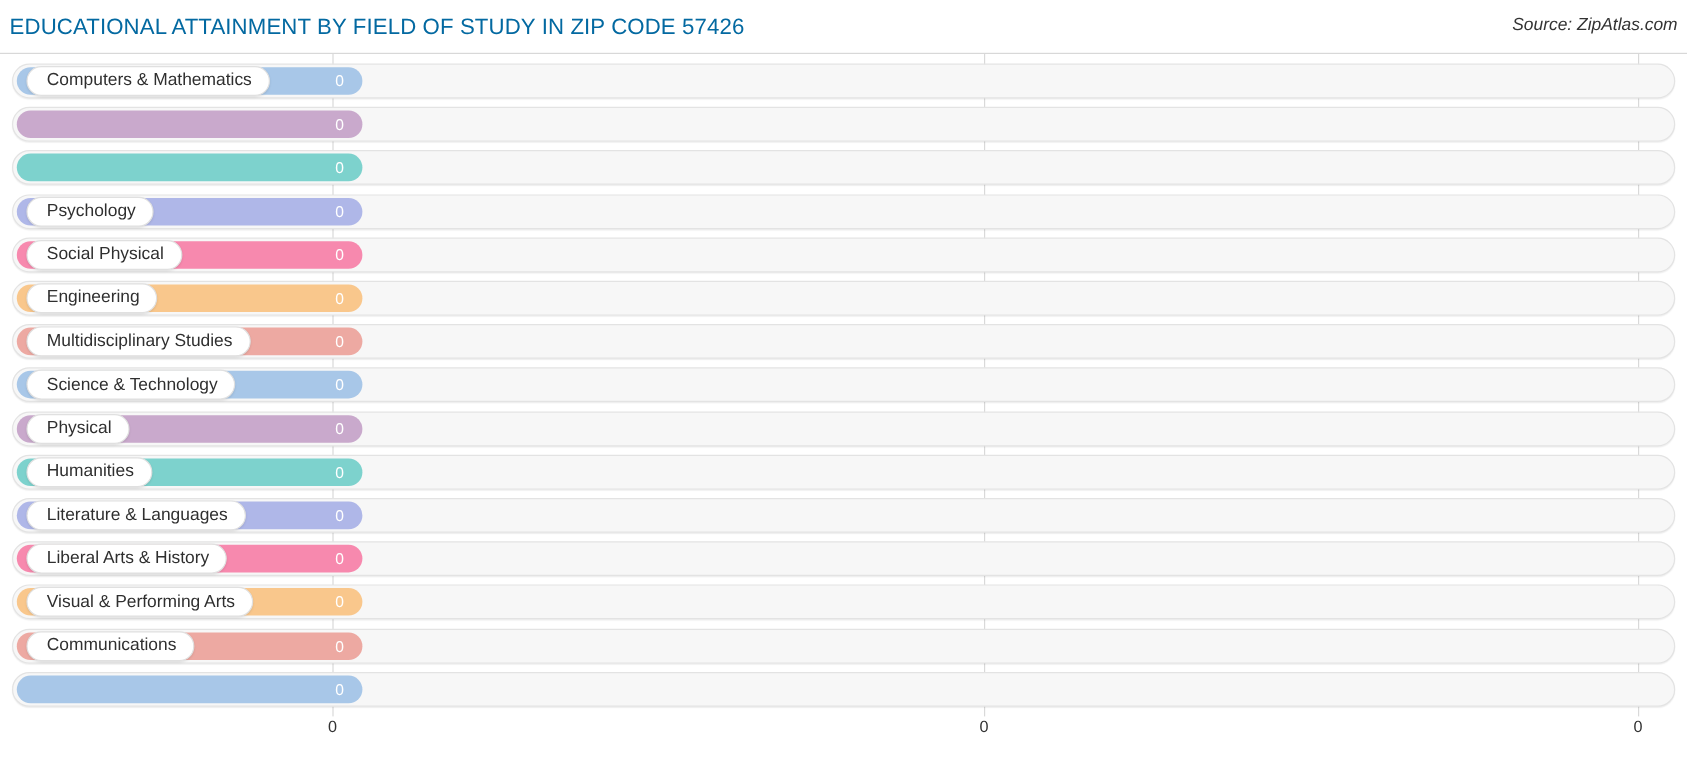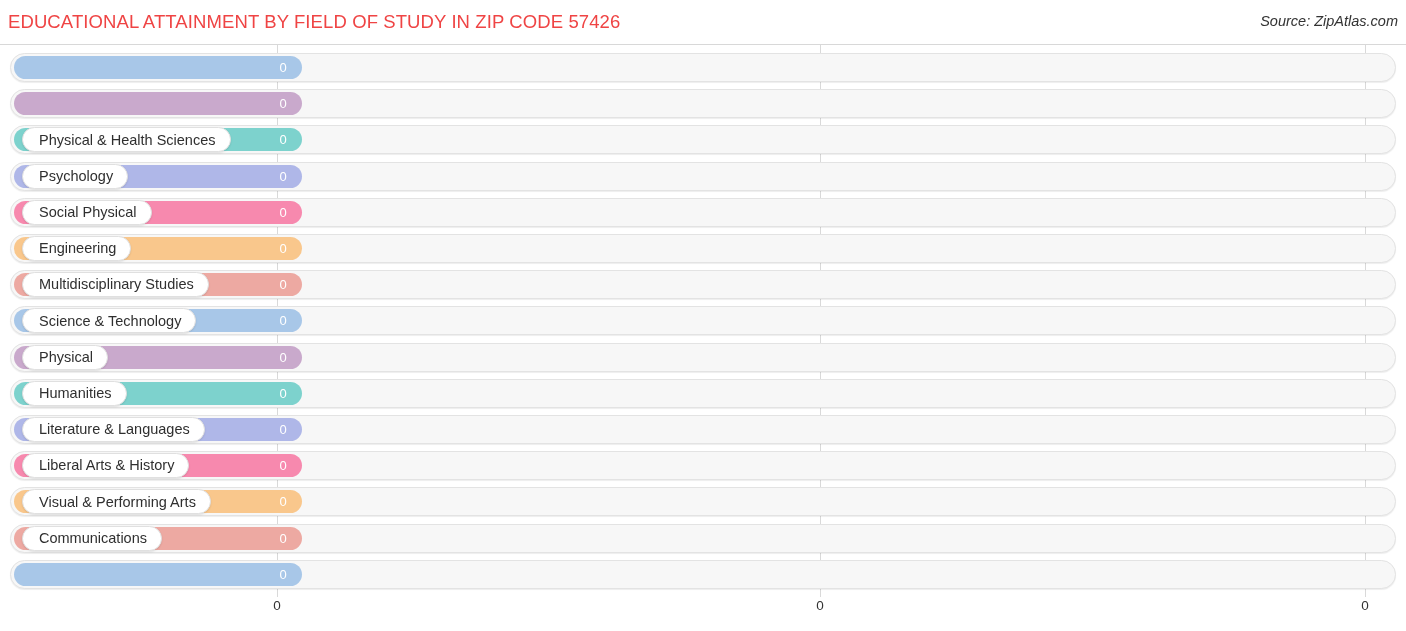--- a/index.html
+++ b/index.html
@@ -27,21 +27,21 @@
     left: 0; top: 0;
     width: 1406px;
     height: 45px;
   }
   .chart-title {
     position: absolute;
     left: 8px;
     top: 11px;
     font-size: 18.5px;
     letter-spacing: 0.1px;
-    color: #ef4444;
+    color: #0369a1;
     white-space: nowrap;
     font-weight: 400;
   }
   .source {
     position: absolute;
     right: 8px;
     top: 13px;
     font-size: 14.5px;
     font-style: italic;
     color: #333333;
@@ -181,34 +181,34 @@
         <div class="gridline" style="left: 277px;"></div>
         <div class="gridline" style="left: 820px;"></div>
         <div class="gridline" style="left: 1365px;"></div>
       </div>
     <div class="rows" id="rows">
         <div class="row" style="top: 8px;">
           <div class="track"></div>
           <div class="bar" style="width: 288px; background: rgb(168, 199, 232);">
             <div class="bar-value" style="left: 258px;">0</div>
           </div>
+          <div class="label-capsule">
+            <span class="label-text">Computers &amp; Mathematics</span>
+          </div>
         </div>
         <div class="row" style="top: 44.2px;">
           <div class="track"></div>
           <div class="bar" style="width: 288px; background: rgb(201, 169, 204);">
             <div class="bar-value" style="left: 258px;">0</div>
           </div>
         </div>
         <div class="row" style="top: 80.4px;">
           <div class="track"></div>
           <div class="bar" style="width: 288px; background: rgb(125, 210, 205);">
             <div class="bar-value" style="left: 258px;">0</div>
-          </div>
-          <div class="label-capsule">
-            <span class="label-text">Physical &amp; Health Sciences</span>
           </div>
         </div>
         <div class="row" style="top: 116.6px;">
           <div class="track"></div>
           <div class="bar" style="width: 288px; background: rgb(175, 183, 232);">
             <div class="bar-value" style="left: 258px;">0</div>
           </div>
           <div class="label-capsule">
             <span class="label-text">Psychology</span>
           </div>

